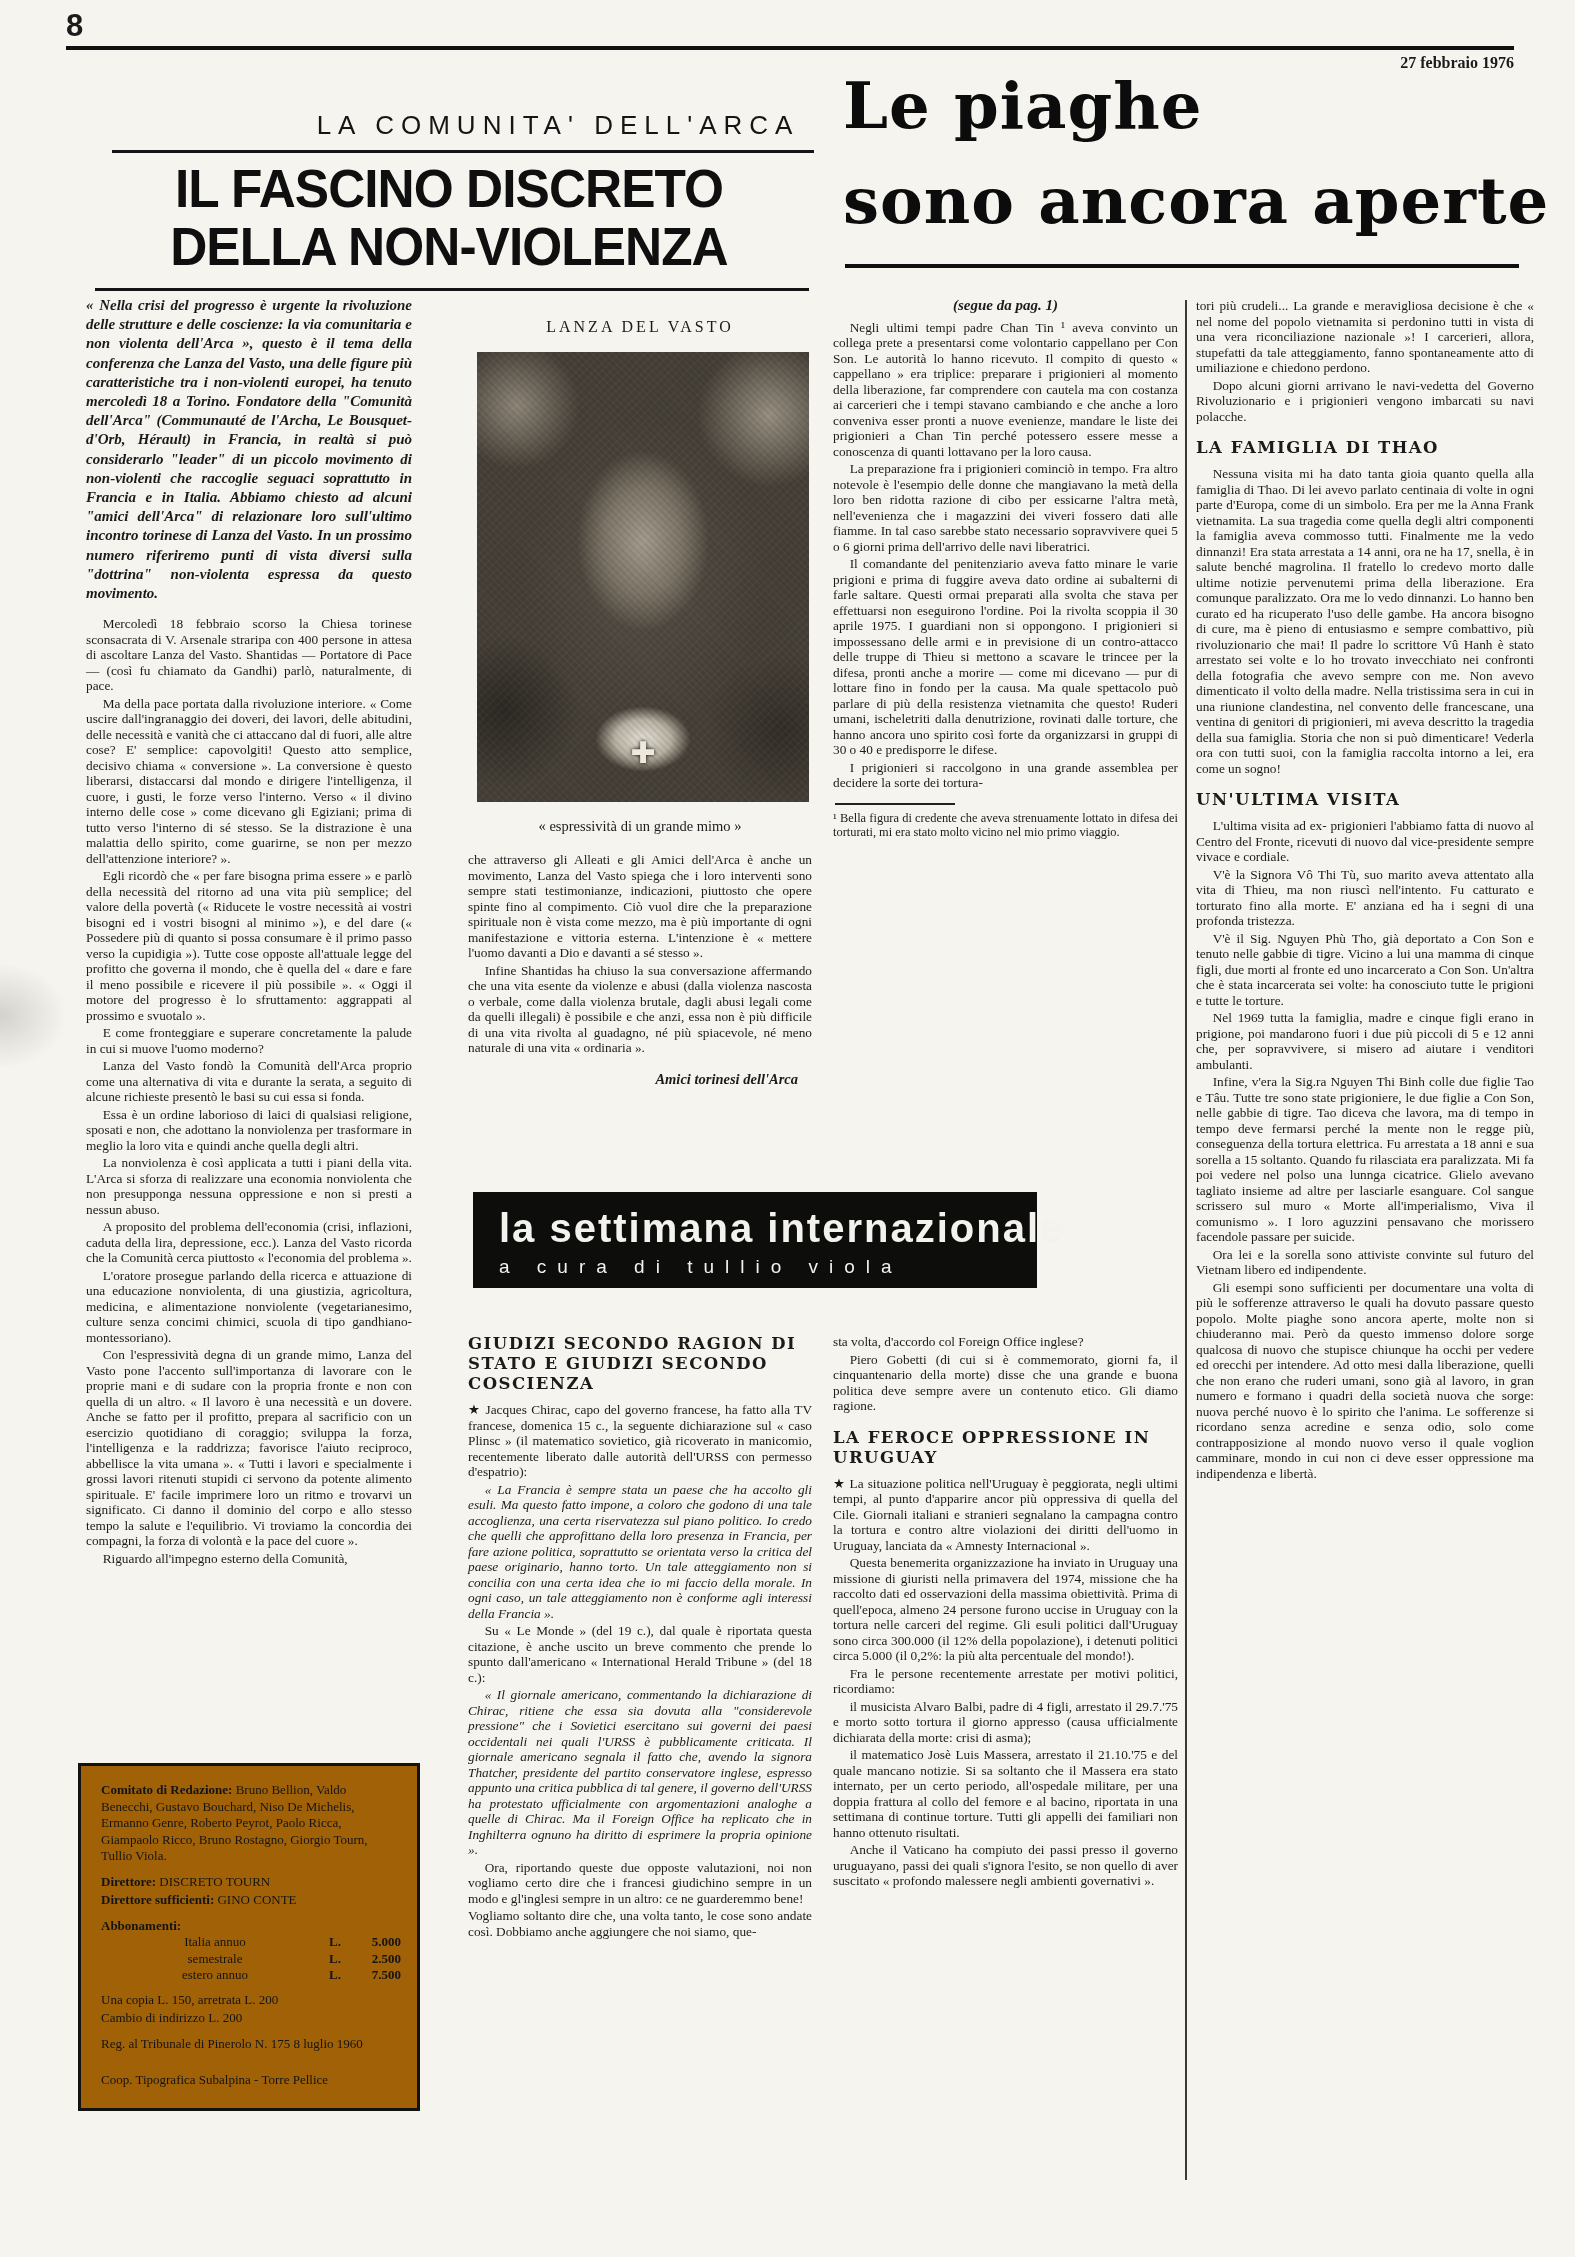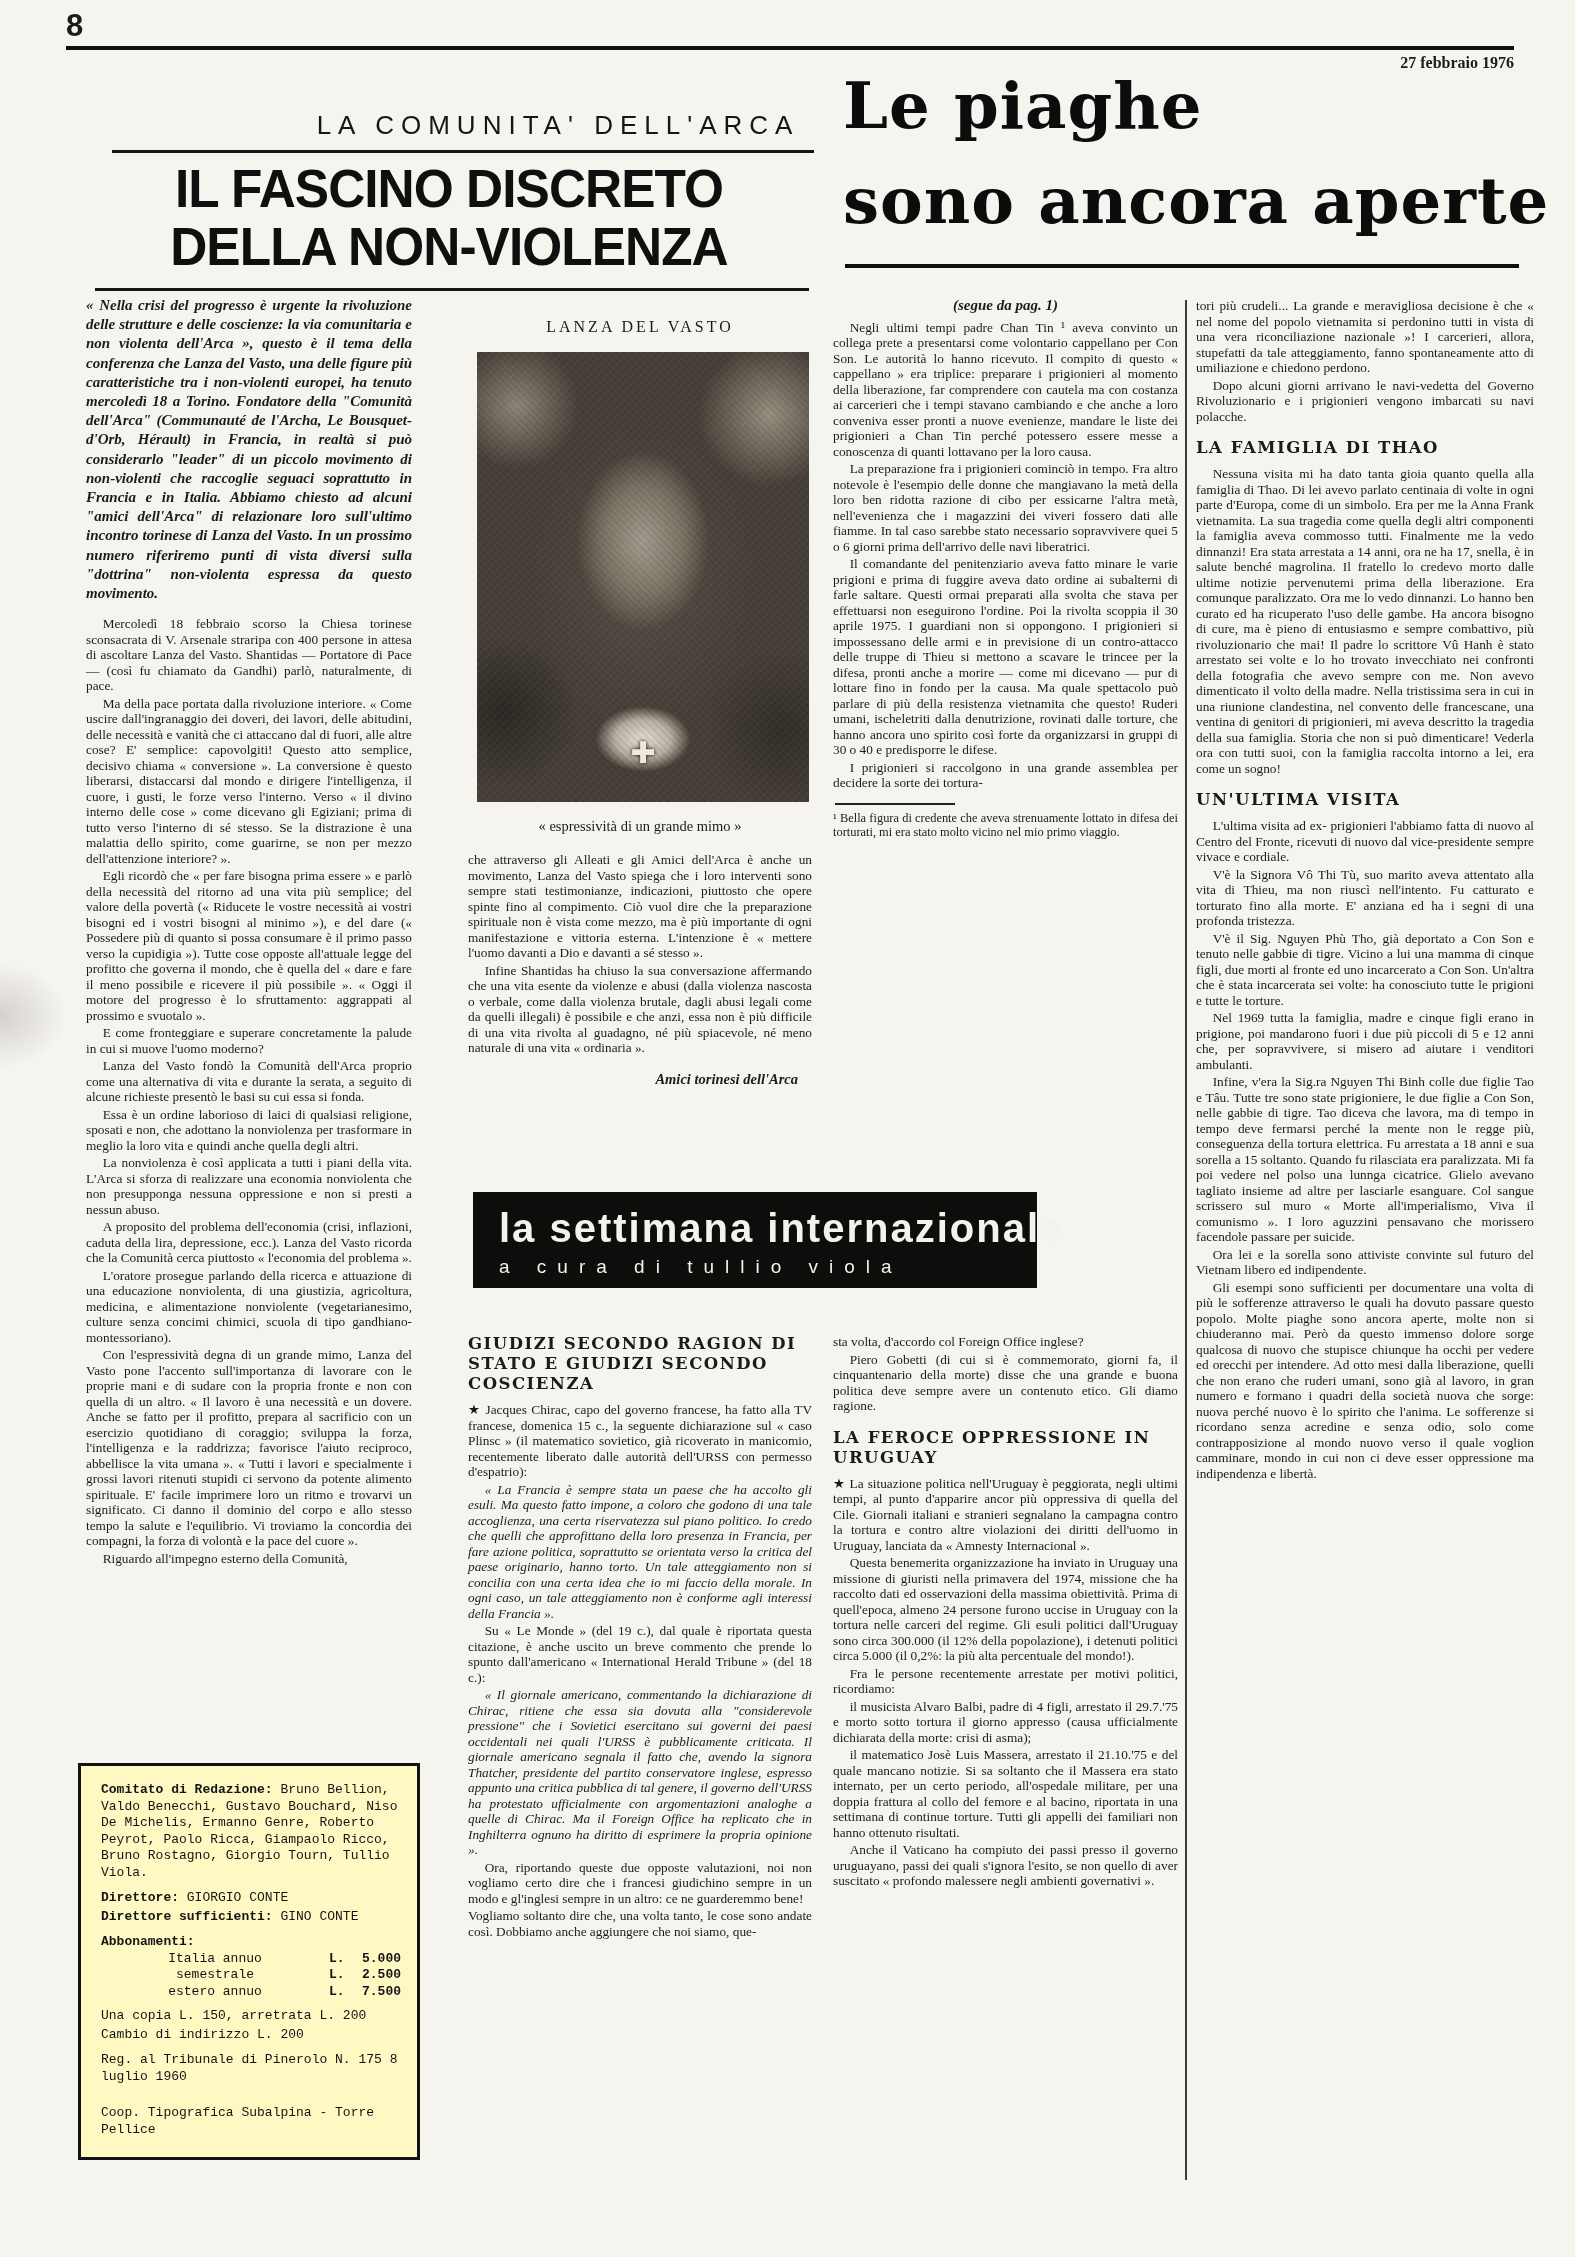--- a/index.html
+++ b/index.html
@@ -57,22 +57,22 @@
   .cross{position:absolute;left:50%;bottom:34px;transform:translateX(-50%);
       color:#efe9dc;font-size:30px;line-height:30px;text-shadow:0 0 4px #000;}
   .photo-cap-bot{font-size:14.5px;text-align:center;}
   
   .banner{background:#0d0d0c;color:#f4f2ec;padding:14px 20px 10px 26px;}
   .banner .t1{font-family:"Liberation Sans",sans-serif;font-weight:bold;font-size:40px;
       line-height:44px;letter-spacing:2px;white-space:nowrap;}
   .banner .t2{font-family:"Liberation Sans",sans-serif;font-size:19px;letter-spacing:11px;
       margin-top:6px;white-space:nowrap;}
   
-  .mbox{border:3px solid #121212;background:#fef9c3;padding:16px 16px 10px 20px;
-      font-family:Liberation Mono, monospace;font-size:13px;line-height:16.5px;
+  .mbox{border:3px solid #121212;background:#a16207;padding:16px 16px 10px 20px;
+      font-family:Liberation Serif, serif;font-size:13px;line-height:16.5px;
       color:#141414;z-index:6;}
   .mbox p{margin:0 0 9px 0;}
   .mbox b{font-weight:bold;}
   .abbo-row{display:flex;}
   .abbo-row .tier{flex:1;text-align:center;}
   .abbo-row .cur{width:26px;font-weight:bold;}
   .abbo-row .amt{width:46px;text-align:right;font-weight:bold;}
   .vrule{background:#3a3a3a;width:2px;}
 </style>
 </head>
@@ -201,21 +201,21 @@
         <p>Questa benemerita organizzazione ha inviato in Uruguay una missione di giuristi nella primavera del 1974, missione che ha raccolto dati ed osservazioni della massima obiettività. Prima di quell'epoca, almeno 24 persone furono uccise in Uruguay con la tortura nelle carceri del regime. Gli esuli politici dall'Uruguay sono circa 300.000 (il 12% della popolazione), i detenuti politici circa 5.000 (il 0,2%: la più alta percentuale del mondo!).</p>
         <p>Fra le persone recentemente arrestate per motivi politici, ricordiamo:</p>
         <p>il musicista Alvaro Balbi, padre di 4 figli, arrestato il 29.7.'75 e morto sotto tortura il giorno appresso (causa ufficialmente dichiarata della morte: crisi di asma);</p>
         <p>il matematico Josè Luis Massera, arrestato il 21.10.'75 e del quale mancano notizie. Si sa soltanto che il Massera era stato internato, per un certo periodo, all'ospedale militare, per una doppia frattura al collo del femore e al bacino, riportata in una settimana di continue torture. Tutti gli appelli dei familiari non hanno ottenuto risultati.</p>
         <p>Anche il Vaticano ha compiuto dei passi presso il governo uruguayano, passi dei quali s'ignora l'esito, se non quello di aver suscitato « profondo malessere negli ambienti governativi ».</p>
       </div>
   </div>
 
   <div class="abs mbox" style="left:78px;top:1763px;width:300px;">
     <p><b>Comitato di Redazione:</b><span> Bruno Bellion, Valdo Benecchi, Gustavo Bouchard, Niso De Michelis, Ermanno Genre, Roberto Peyrot, Paolo Ricca, Giampaolo Ricco, Bruno Rostagno, Giorgio Tourn, Tullio Viola.</span></p>
-    <p style="margin-bottom:2px;"><b>Direttore:</b><span> GIORGIO CONTE</span></p>
+    <p style="margin-bottom:2px;"><b>Direttore:</b><span> DISCRETO TOURN</span></p>
     <p><b>Direttore sufficienti:</b><span> GINO CONTE</span></p>
     <div>
       <b>Abbonamenti:</b>
       <div>
 
       <div class="abbo-row">
             <span class="tier">Italia annuo</span>
             <span class="cur">L.</span>
             <span class="amt">5.000</span>
           </div>

